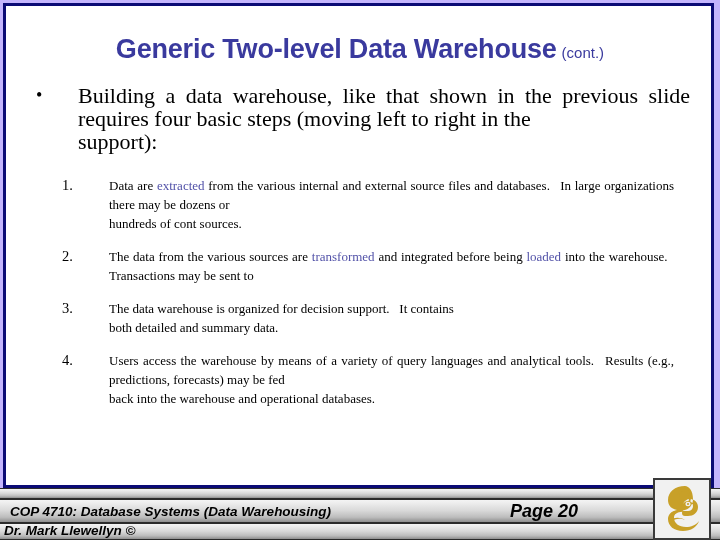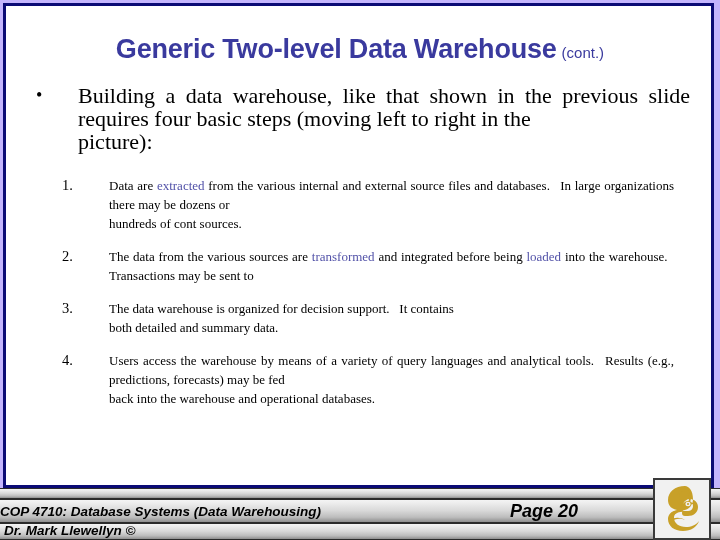--- a/index.html
+++ b/index.html
@@ -140,20 +140,21 @@
     align-items: flex-start;
     overflow: hidden;
   }
   .footer-left {
     font-family: "Liberation Sans", "DejaVu Sans", sans-serif;
     font-style: italic;
     font-weight: bold;
     font-size: 13.5px;
     color: #000000;
     white-space: nowrap;
+    padding-left: 10px;
   }
   .footer-page {
     font-family: "Liberation Sans", "DejaVu Sans", sans-serif;
     font-style: italic;
     font-weight: bold;
     font-size: 18px;
     color: #000000;
     white-space: nowrap;
     position: absolute;
     left: 510px;
@@ -193,21 +194,21 @@
 
   <div class="title-block">
     <span class="title-main">Generic Two-level Data Warehouse</span><span class="title-cont">(cont.)</span>
   </div>
 
   <div class="bullet-row">
     <div class="bullet-mark">•</div>
     <div class="bullet-text">
       <span>Building a data warehouse, like that shown in the previous</span>
       <span>slide requires four basic steps (moving left to right in the</span>
-      <span class="lastline">picture):</span>
+      <span class="lastline">support):</span>
     </div>
   </div>
 
   <div class="num-list">
 
     <div class="num-item">
       <div class="num-marker">1.</div>
       <div class="num-text">
         <span>Data are </span><span class="kw">extracted</span><span> from the various internal and external source files</span>
         <span>and databases.  In large organizations there may be dozens or</span>

